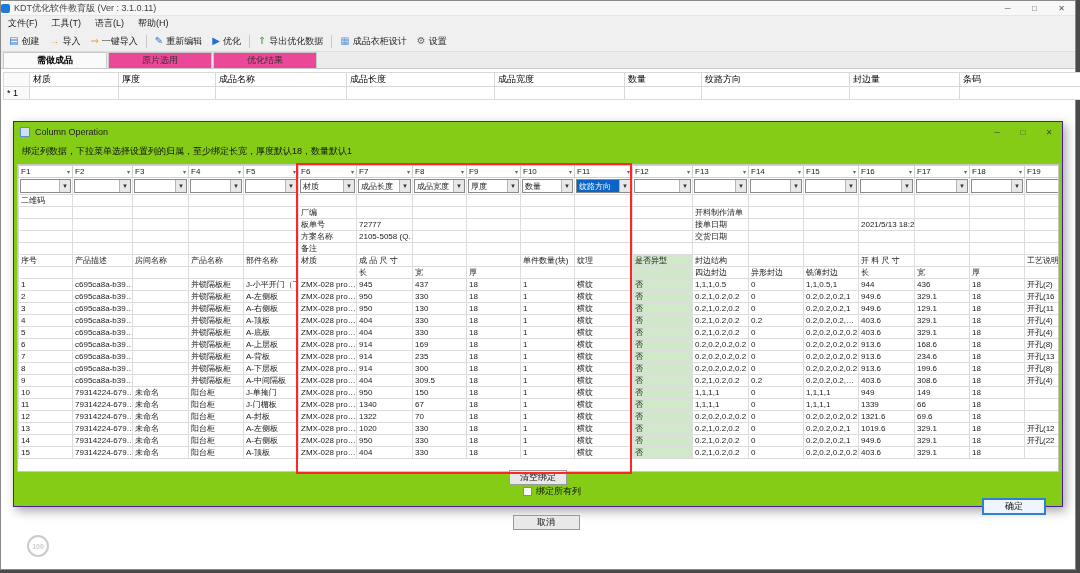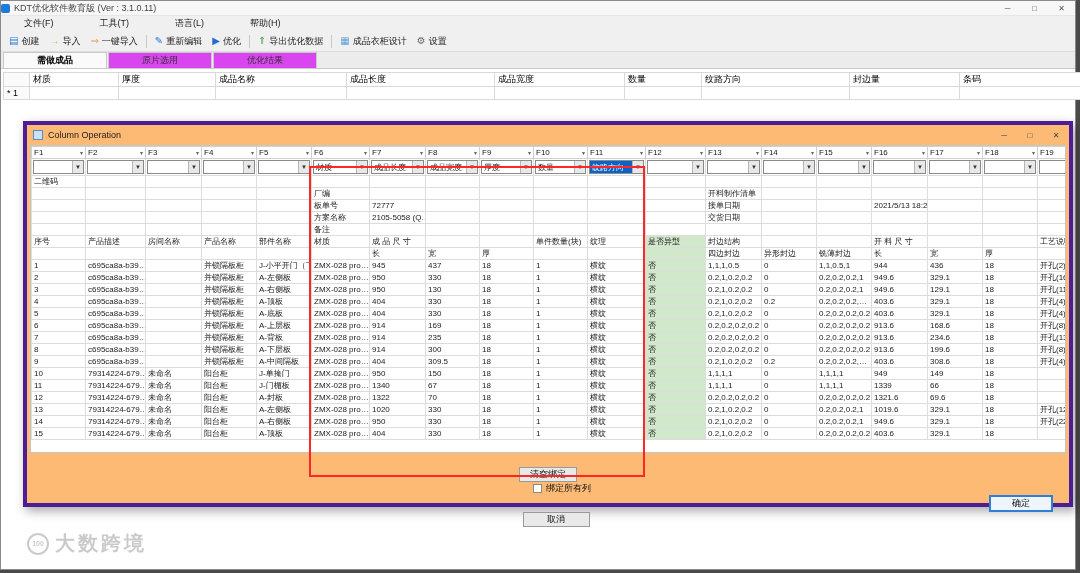--- a/index.html
+++ b/index.html
@@ -9,48 +9,48 @@
          background:#f0f0f0; border:1px solid #8a8a8a; }
 
   
   .titlebar { height:15px; background:#f7f7f7; display:flex; align-items:center;
               font-size:9px; color:#444; border-bottom:1px solid #e6e6e6;}
   .app-icon { width:9px; height:9px; background:#1d7ad9; border-radius:2px; margin-right:4px; flex:0 0 auto;}
   .win-controls { margin-left:auto; display:flex; height:100%; }
   .win-btn { width:27px; height:100%; display:flex; align-items:center; justify-content:center;
              font-size:8px; color:#555; }
   .menubar { height:15px; display:flex; align-items:center; font-size:9px; color:#222; background:#f0f0f0;}
-  .menu-item { padding:0 23px; }
+  .menu-item { padding:0 7px; }
   .toolbar { height:21px; display:flex; align-items:center; font-size:9px; color:#222;
              background:#f0f0f0; border-bottom:1px solid #ddd; padding-left:3px; }
   .tb-item { display:flex; align-items:center; gap:3px; padding:2px 5px; white-space:nowrap;}
   .tb-icon { font-size:10px; line-height:10px; }
   .tb-sep { width:1px; height:13px; background:#c9c9c9; margin:0 3px; }
   .tabs { height:17px; display:flex; background:#ececec; border-bottom:1px solid #c9c9c9; padding-left:2px;}
   .tab { width:104px; display:flex; align-items:center; justify-content:center; font-size:9px;
-         border:1px solid #c9c9c9; border-bottom:none; background:#d946ef; margin-right:1px; color:#333;}
+         border:1px solid #c9c9c9; border-bottom:none; background:#ec4899; margin-right:1px; color:#333;}
   .tab.active { background:#fafafa; font-weight:bold; color:#000; }
 
   
   .content { position:absolute; top:68px; left:0; right:0; bottom:0; background:#fff; }
   table.main-table { border-collapse:collapse; table-layout:fixed; width:1072px; margin:3px 2px 0 2px;
                      font-size:9px; }
   .main-table th, .main-table td { border:1px solid #d9d9d9; height:13px; padding:0 3px;
                      font-weight:normal; text-align:left; background:#fff; white-space:nowrap; overflow:hidden;}
   .main-table .rowhead-corner, .main-table .rowhead { background:#fafafa; }
 
   .watermark { position:absolute; left:26px; bottom:12px; display:flex; align-items:center; gap:6px;
                opacity:.38; color:#777; font-weight:bold; }
   .wm-logo { width:22px; height:22px; border:2px solid #777; border-radius:50%;
              display:flex; align-items:center; justify-content:center; font-size:7px; font-weight:bold;}
   .wm-text { font-size:20px; letter-spacing:3px; }
 
   
-  .dialog { position:absolute; left:22px; top:120px; width:1050px; height:386px;
-            background:#fdba74; border:4px solid #4c1d95; box-shadow:3px 4px 10px rgba(0,0,0,.35); }
+  .dialog { position:absolute; left:12px; top:120px; width:1050px; height:386px;
+            background:#84cc16; border:1px solid #4c1d95; box-shadow:3px 4px 10px rgba(0,0,0,.35); }
   .dlg-titlebar { height:20px; display:flex; align-items:center; padding-left:6px; font-size:9px; color:#222;}
   .dlg-icon { width:10px; height:10px; border:1px solid #5a8bd0; background:#cfe0f5; margin-right:5px;}
   .dlg-controls { margin-left:auto; display:flex; height:100%; }
   .dlg-btnwin { width:26px; height:100%; display:flex; align-items:center; justify-content:center;
                 font-size:8px; color:#444; }
   .dlg-instruction { height:22px; padding:3px 8px 0 8px; font-size:9px; color:#111; }
   .dlg-grid-wrap { position:relative; margin:0 3px; height:308px; overflow:hidden;
                    background:#fff; border:1px solid #c6c6c6; }
   table.dlg { border-collapse:collapse; table-layout:fixed; }
   .dlg th, .dlg td { border:1px solid #dcdcdc; height:12px; padding:0 2px; font-size:8px;
@@ -175,34 +175,34 @@
             <td></td>
             <td></td>
             <td></td>
             <td></td>
           </tr>
       </tbody>
     </table>
 
     <div class="watermark">
       <span class="wm-logo">100</span>
-      <span class="wm-text">大数跨境</span>
     </div>
   </div>
 
   <div class="dialog">
     <div class="dlg-titlebar">
       <span class="dlg-icon"></span>
       <span>Column Operation</span>
       <span class="dlg-controls">
         <span class="dlg-btnwin">─</span>
         <span class="dlg-btnwin">□</span>
         <span class="dlg-btnwin">✕</span>
       </span>
     </div>
+    <div class="dlg-instruction">绑定列数据，下拉菜单选择设置列的归属，至少绑定长宽，厚度默认18，数量默认1</div>
 
     <div class="dlg-grid-wrap">
       <table class="dlg" style="width: 1061px;">
           <colgroup>
             <col style="width: 54px;">
             <col style="width: 60px;">
             <col style="width: 56px;">
             <col style="width: 55px;">
             <col style="width: 55px;">
             <col style="width: 58px;">

